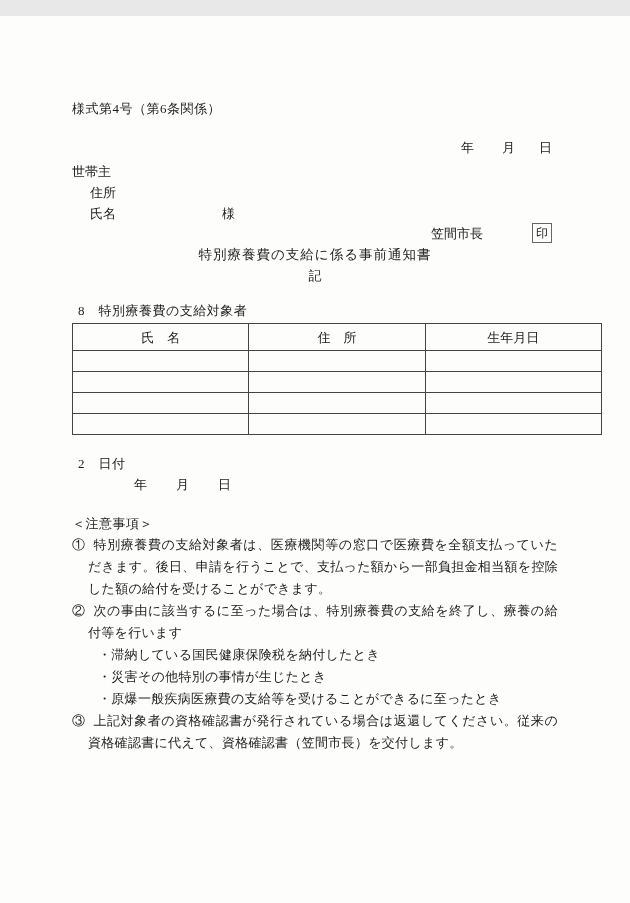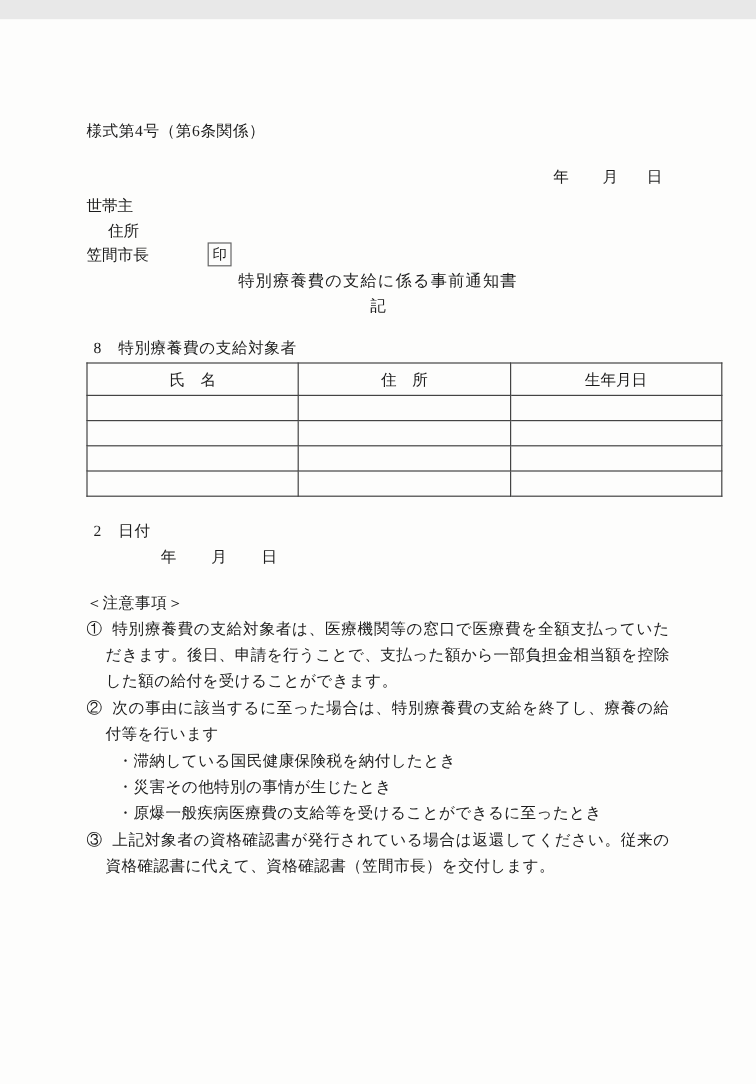--- a/index.html
+++ b/index.html
@@ -31,20 +31,21 @@
   }
   .date-top .m { margin-left: 28px; }
   .date-top .d { margin-left: 24px; }
   .householder { margin-top: 3px; }
   .addr-line, .name-line { padding-left: 18px; }
   .name-line .honorific { display: inline-block; margin-left: 106px; }
   .sender {
     margin-top: -2px;
     height: 22px;
     display: flex;
+    justify-content: flex-end;
     align-items: center;
   }
   .seal-box {
     display: inline-block;
     width: 18px;
     height: 18px;
     line-height: 18px;
     text-align: center;
     font-size: 12px;
     border: 1px solid #666;
@@ -116,20 +117,23 @@
   <div class="date-top">
     <span class="y">年</span><span class="m">月</span><span class="d">日</span>
   </div>
 
   <div class="householder">世帯主</div>
 
   <div class="addr-line">
     <span>住所</span>
   </div>
 
+  <div class="name-line">
+    <span>氏名</span><span class="honorific">様</span>
+  </div>
 
   <div class="sender">
     <span>笠間市長</span>
     <span class="seal-box">印</span>
   </div>
 
   <h1 class="doc-title">特別療養費の支給に係る事前通知書</h1>
 
 
   <div class="ki">記</div>

